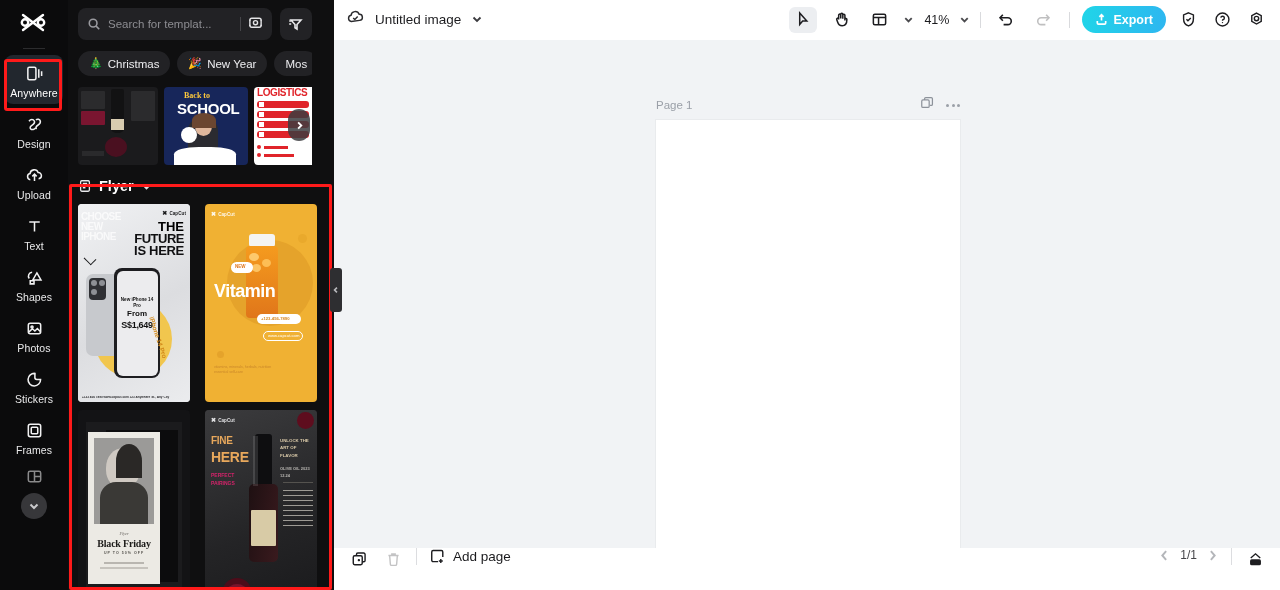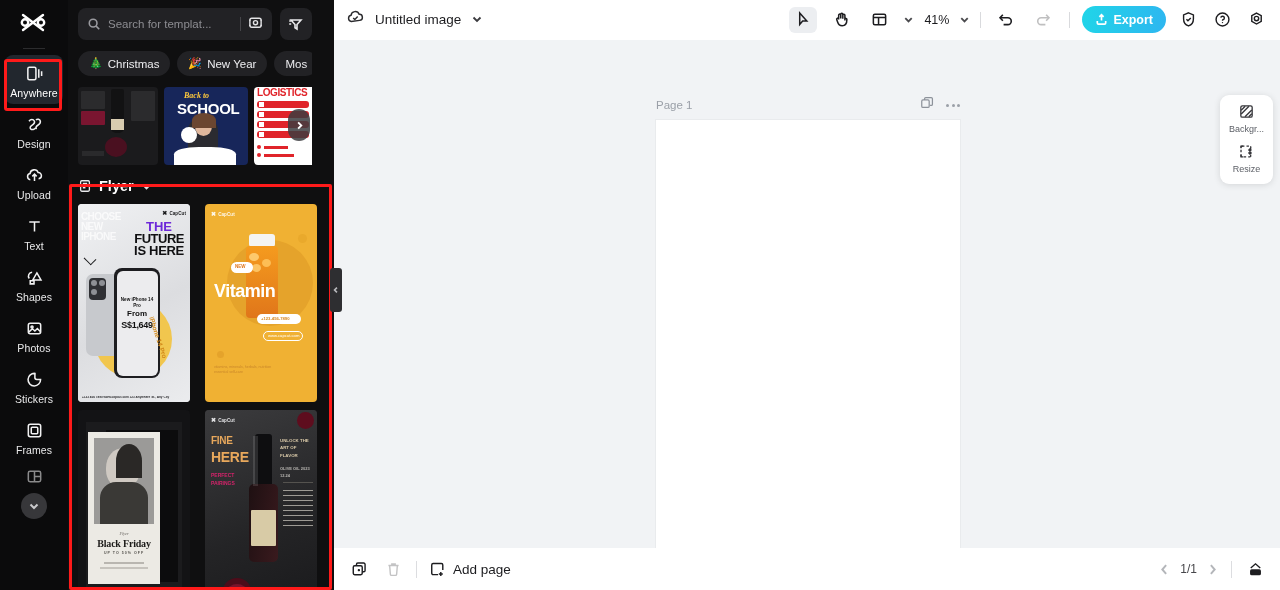--- a/index.html
+++ b/index.html
@@ -153,21 +153,21 @@
   .right-float {
     position: absolute; right: 7px; top: 55px; width: 53px; padding: 8px 0 10px 0;
     background: #ffffff; border-radius: 9px; box-shadow: 0 1px 7px rgba(0,0,0,.12);
     display: flex; flex-direction: column; align-items: center; gap: 9px;
   }
   .rf-item { display: flex; flex-direction: column; align-items: center; cursor: pointer; width: 100%; }
   .rf-item svg { width: 17px; height: 17px; stroke: #36363a; fill: none; stroke-width: 1.4; }
   .rf-lbl { font-size: 9px; color: #5d6067; margin-top: 4px; white-space: nowrap; }
 
   .bottombar {
-    height: 42px; background: #ffffff; display: flex; align-items: center;
+    height: 42px; background: #ffffff; display: flex; align-items: flex-start;
     padding: 0 14px; gap: 12px; flex: none;
   }
   .bb-btn { width: 22px; height: 22px; display: flex; align-items: center; justify-content: center; cursor: pointer; }
   .bb-btn svg { width: 17px; height: 17px; stroke: #1d1d20; fill: none; stroke-width: 1.5; }
   .bb-btn.dim { opacity: .26; }
   .bb-div { width: 1px; height: 17px; background: #dcdde0; }
   .addpage { display: flex; align-items: center; gap: 7px; cursor: pointer; }
   .addpage svg { width: 17px; height: 17px; stroke: #1d1d20; fill: none; stroke-width: 1.5; }
   .addpage span { font-size: 13.5px; color: #1b1b1e; }
   .pager { display: flex; align-items: center; gap: 9px; }
@@ -348,21 +348,21 @@
               <div style="position:absolute;left:3px;top:24px;width:24px;height:14px;background:#7a1530;border-radius:1px"></div>
               <div style="position:absolute;left:33px;top:2px;width:13px;height:44px;background:#121213;border-radius:2px 2px 5px 5px"></div>
               <div style="position:absolute;left:33px;top:32px;width:13px;height:11px;background:#d8ccb0"></div>
               <div style="position:absolute;left:27px;top:50px;width:22px;height:20px;border-radius:50%;background:#4a1020"></div>
               <div style="position:absolute;left:4px;top:64px;width:22px;height:5px;background:#2a2a2c"></div>
             </div>
           </div>
 
           <div class="cthumb" style="background:#17265a;width:84px">
             <div class="art">
-              <div class="tinytxt" style="left:20px;top:5px;font-size:8px;color:#ffc93c;font-style:italic;font-family:'Liberation Serif',serif">Back to</div>
+              <div class="tinytxt" style="left:20px;top:5px;font-size:8px;color:#ffc93c;font-family:'Liberation Serif',serif">Back to</div>
               <div class="tinytxt" style="left:13px;top:14px;font-size:15px;color:#fff;letter-spacing:-.3px">SCHOOL</div>
               <div style="position:absolute;left:24px;top:30px;width:30px;height:42px;background:#2b2b30;border-radius:14px 14px 0 0"></div>
               <div style="position:absolute;left:31px;top:30px;width:17px;height:19px;border-radius:50%;background:#e0b79c"></div>
               <div style="position:absolute;left:28px;top:26px;width:24px;height:15px;border-radius:50% 50% 0 0;background:#6b4630"></div>
               <div style="position:absolute;left:10px;top:60px;width:62px;height:18px;background:#fff;border-radius:40% 40% 0 0"></div>
               <div style="position:absolute;left:17px;top:40px;width:16px;height:16px;border-radius:50%;background:#fff"></div>
             </div>
           </div>
 
           <div class="cthumb" style="background:#ffffff;width:84px">
@@ -408,21 +408,21 @@
 
         <div class="tcard" style="background:#e6e7e9">
           <div class="art">
             <div style="position:absolute;inset:0;background:linear-gradient(150deg,#f0f1f3 0%,#dcdde0 55%,#ebecee 100%)"></div>
             <div style="position:absolute;left:16px;top:96px;width:78px;height:78px;border-radius:50%;background:#f2c341;opacity:.92"></div>
             <div class="tinytxt" style="left:3px;top:8px;font-size:10px;color:rgba(255,255,255,.72);width:52px;line-height:1.0;letter-spacing:-.6px">CHOOSE NEW IPHONE</div>
             <div class="cc-badge" style="right:4px;top:6px;color:#19191b">
               <span class="m">✖</span>
               <span>CapCut</span>
             </div>
-            <div class="tinytxt" style="right:18px;top:16px;font-size:13px;color:#6d28d9;text-align:center">THE</div>
+            <div class="tinytxt" style="right:6px;top:16px;font-size:13px;color:#000000;text-align:center">THE</div>
             <div class="tinytxt" style="right:6px;top:28px;font-size:13px;color:#101012;text-align:right;letter-spacing:-.5px">FUTURE</div>
             <div class="tinytxt" style="right:6px;top:40px;font-size:13px;color:#101012;text-align:right;letter-spacing:-.3px">IS HERE</div>
             <div style="position:absolute;left:8px;top:50px;width:8px;height:10px;border-left:1.4px solid #1a1a1c;border-bottom:1.4px solid #1a1a1c;transform:rotate(-45deg)"></div>
             <div style="position:absolute;left:8px;top:70px;width:40px;height:82px;background:#c7c9cd;border-radius:7px"></div>
             <div style="position:absolute;left:11px;top:74px;width:17px;height:22px;border-radius:4px;background:#2f3034"></div>
             <div style="position:absolute;left:13px;top:76px;width:6px;height:6px;border-radius:50%;background:#8e9095"></div>
             <div style="position:absolute;left:21px;top:76px;width:6px;height:6px;border-radius:50%;background:#8e9095"></div>
             <div style="position:absolute;left:13px;top:85px;width:6px;height:6px;border-radius:50%;background:#8e9095"></div>
             <div style="position:absolute;left:36px;top:64px;width:46px;height:110px;background:#1d1d20;border-radius:8px"></div>
             <div style="position:absolute;left:38.5px;top:66.5px;width:41px;height:105px;background:#ececee;border-radius:6px"></div>
@@ -615,37 +615,20 @@
             </svg>
         </span>
         <span class="dots">
           <i></i>
             <i></i>
             <i></i>
         </span>
       </div>
       <div class="page-white"></div>
 
-      <div class="right-float">
-        <div class="rf-item">
-          <svg viewBox="0 0 18 18">
-              <rect x="3" y="3" width="12" height="12" rx="1.6"></rect>
-              <path d="M3.4 11.6L11.6 3.4M3.4 7.6L7.6 3.4M7.4 14.6L14.6 7.4M11.4 14.6L14.6 11.4"></path>
-            </svg>
-          <span class="rf-lbl">Backgr...</span>
-        </div>
-        <div class="rf-item">
-          <svg viewBox="0 0 18 18">
-              <path d="M3.2 5.6V3.4h2.4M3.2 12.4v2.2h2.4M13.4 3.4V5M13.4 12.4v2.2"></path>
-              <rect x="3.2" y="3.4" width="10.2" height="11.2" rx="1" stroke-dasharray="2.6 2.2"></rect>
-              <path d="M12.6 6.6v5M11 8l1.6-1.6L14.2 8M11 10l1.6 1.6L14.2 10"></path>
-            </svg>
-          <span class="rf-lbl">Resize</span>
-        </div>
-      </div>
     </div>
 
     <div class="bottombar">
       <span class="bb-btn">
         <svg viewBox="0 0 18 18">
             <rect x="2.4" y="5" width="9.5" height="9.5" rx="1.5"></rect>
             <path d="M5.8 5V3.6A1.4 1.4 0 0 1 7.2 2.2h6.3a1.4 1.4 0 0 1 1.4 1.4V10a1.4 1.4 0 0 1-1.4 1.4h-1.4"></path>
             <path d="M7.2 9.8h2.3M8.3 8.6v2.3"></path>
           </svg>
       </span>

